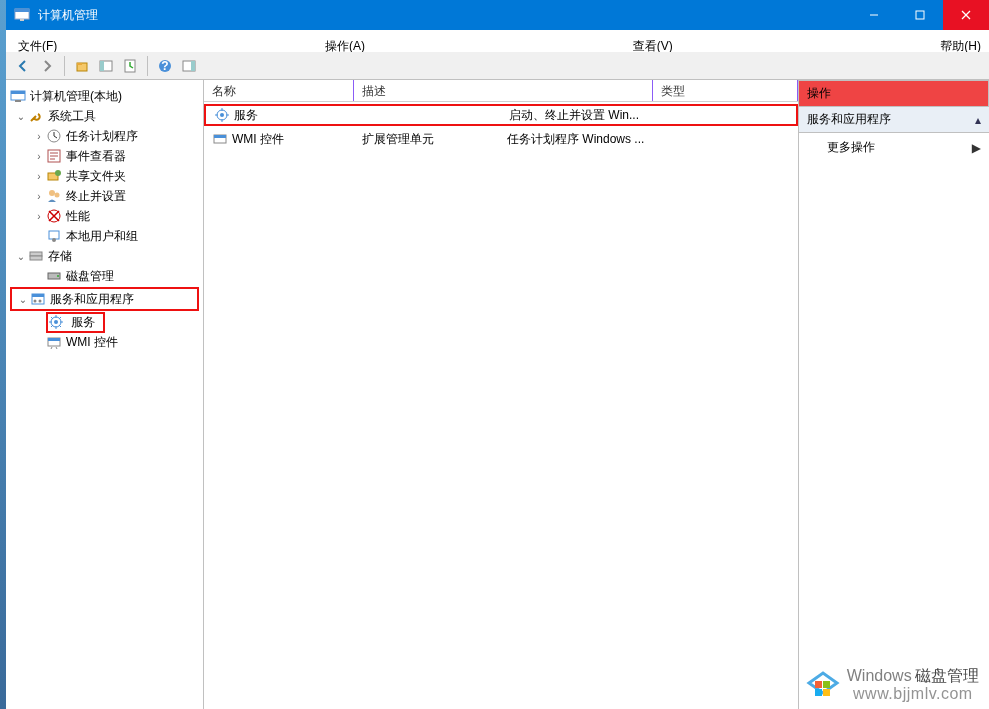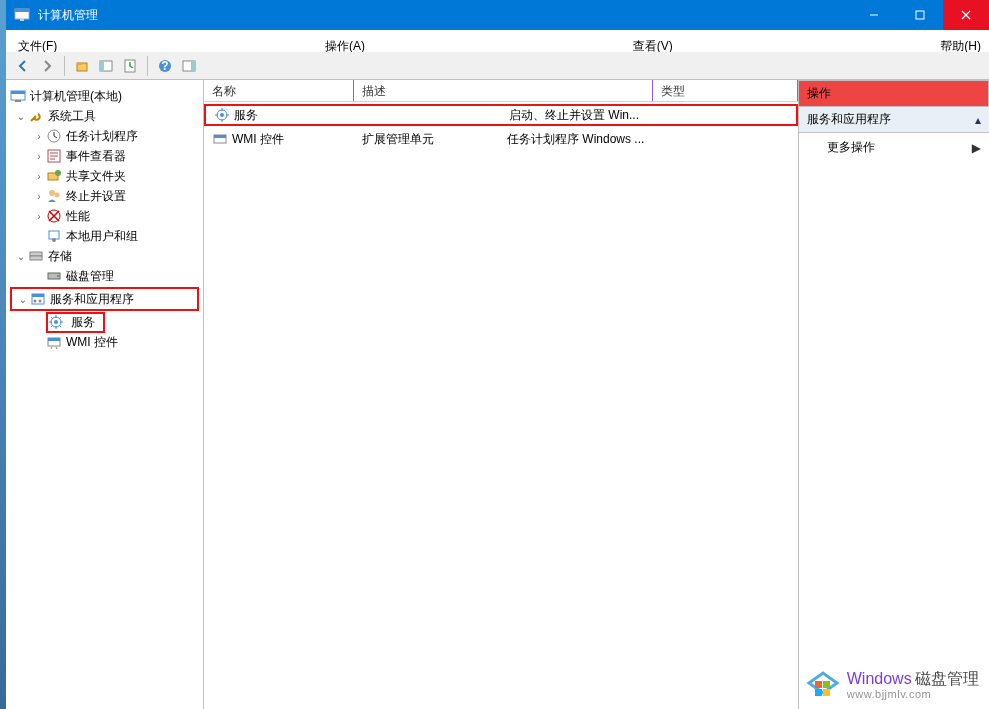--- a/index.html
+++ b/index.html
@@ -46,21 +46,21 @@
 
 .action-pane { width: 190px; background: #fff; }
 .action-pane .ap-header { background: #ef4444; border: 1px solid #c0c0c0; border-left:none; padding: 4px 8px; font-weight: 400; }
 .action-pane .ap-section { background: #e9eff6; border-bottom: 1px solid #c0c0c0; padding: 4px 8px; display:flex; justify-content:space-between; align-items:center; }
 .action-pane .ap-item { padding: 6px 8px 6px 28px; display:flex; justify-content:space-between; align-items:center; cursor: default; }
 
 .watermark { position: absolute; right: 10px; bottom: 6px; display:flex; align-items:center; gap:6px; opacity:0.9; }
 .watermark .wm-logo { width: 36px; height: 36px; }
 .watermark .wm-txt { line-height: 1.1; }
 .watermark .wm-txt .big { font-size: 16px; color:#333; }
-.watermark .wm-txt .small { font-size: 11px; color:#888; letter-spacing:0.5px; }
+.watermark .wm-txt .small { font-size: 16px; color:#888; letter-spacing:0.5px;text-align:center; }
 
 svg { display:block; }
 </style>
 </head>
 <body>
 
 <div class="left-edge"></div>
 
 <div class="titlebar">
   <span class="tb-icon">
@@ -353,16 +353,16 @@
   <span class="wm-logo">
     <svg viewBox="0 0 36 36">
         <path d="M4 16 L18 6 L32 16 L18 26 Z" fill="none" stroke="#3aa3e3" stroke-width="3"></path>
         <rect x="10" y="14" width="7" height="7" fill="#f25022"></rect>
         <rect x="18" y="14" width="7" height="7" fill="#7fba00"></rect>
         <rect x="10" y="22" width="7" height="7" fill="#00a4ef"></rect>
         <rect x="18" y="22" width="7" height="7" fill="#ffb900"></rect>
       </svg>
   </span>
   <div class="wm-txt">
-    <div><span class="big" style="color:#6d28d9">Windows</span> <span class="big">磁盘管理</span></div>
+    <div><span class="big" style="color:#737373">Windows</span> <span class="big">磁盘管理</span></div>
     <div class="small">www.bjjmlv.com</div>
   </div>
 </div>
 
 </body></html>

